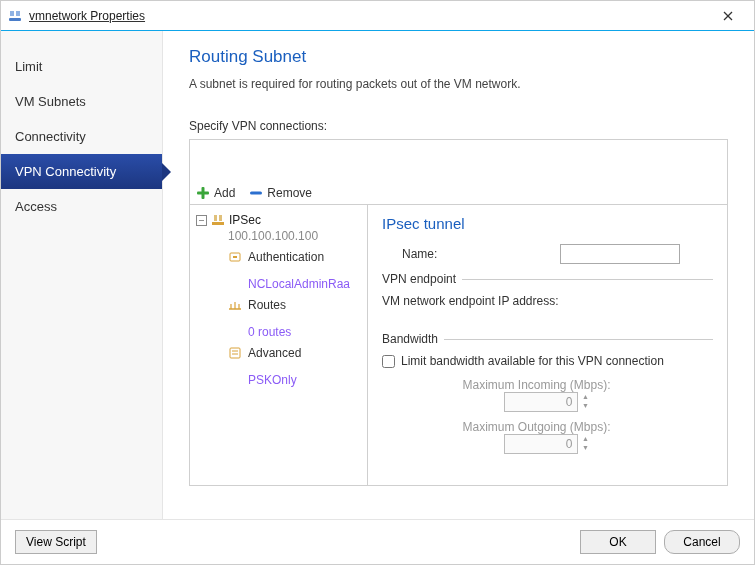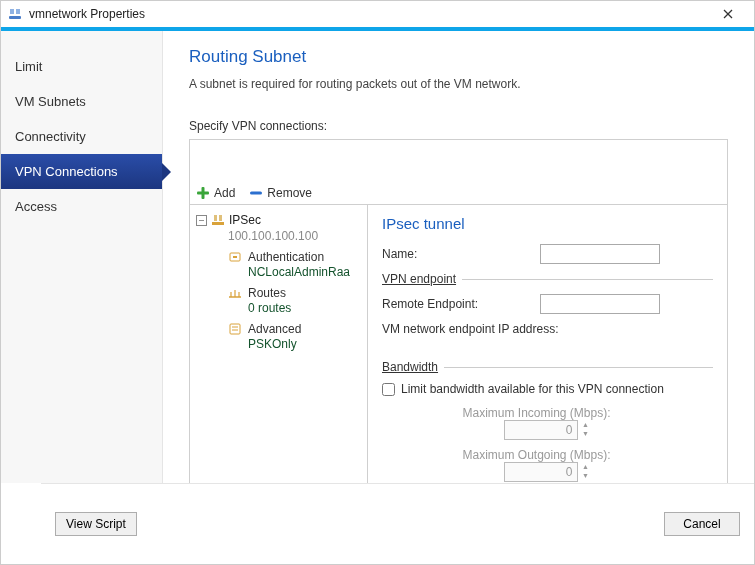--- a/index.html
+++ b/index.html
@@ -14,21 +14,22 @@
   }
   .window {
     width: 755px; height: 565px;
     display: flex; flex-direction: column;
     border: 1px solid #ccc;
   }
   .titlebar {
     height: 30px;
     display: flex; align-items: center;
     padding: 12px 6px;
-    border-bottom: 4px solid #0ea5e9;
+    border-bottom: 1px solid #0ea5e9;
+    text-decoration: underline;
   }
   .titlebar .app-icon {
     width: 16px; height: 16px;
     margin-right: 6px;
     display: flex; align-items: center; justify-content: center;
   }
   .titlebar .title {
     flex: 1;
     font-size: 12px;
     color: #222;
@@ -137,22 +138,23 @@
     margin-left: 34px;
     margin-bottom: 4px;
   }
   .tree-child {
     margin-left: 34px;
     padding: 3px 0 1px 0;
     display: flex; align-items: center; gap: 6px;
   }
   .tree-child-sub {
     margin-left: 54px;
-    color: #14532d;
+    color: #8b5cf6;
     margin-bottom: 4px;
+    margin-top: 12px;
   }
   .node-icon { width: 14px; height: 14px; flex-shrink: 0; }
   .detail {
     flex: 1;
     padding: 10px 14px;
   }
   .detail h2 {
     margin: 0 0 12px 0;
     font-size: 15px;
     font-weight: 400;
@@ -160,38 +162,38 @@
   }
   .form-row {
     display: flex; align-items: center;
     margin-bottom: 8px;
     gap: 8px;
   }
   .form-row label {
     width: 150px;
     font-size: 12px;
     color: #333;
+    margin-left: 20px;
   }
   .form-row input[type="text"] {
     width: 120px;
     height: 20px;
     border: 1px solid #aaa;
     font-size: 12px;
     padding: 1px 4px;
   }
   .group-header {
     display: flex; align-items: center;
     gap: 6px;
     margin: 8px 0 8px 0;
   }
   .group-header .gh-label {
     font-size: 12px;
     color: #333;
     white-space: nowrap;
-    text-decoration: underline;
   }
   .group-header .gh-line {
     flex: 1;
     height: 1px;
     background: #ccc;
   }
   .static-label {
     font-size: 12px;
     color: #333;
     margin-bottom: 24px;
@@ -228,22 +230,22 @@
   }
   .spin-buttons div {
     width: 12px; height: 9px;
     font-size: 7px;
     color: #9a9a9a;
     display:flex;align-items:center;justify-content:center;
     cursor: pointer;
   }
   .footer {
     border-top: 1px solid #e5e5e5;
-    padding: 28px 14px;
-    display: flex; align-items: center; margin-left: 40px;
+    padding: 10px 14px;
+    display: flex; align-items: center;
   }
   .footer .spacer { flex: 1; }
   .btn {
     min-width: 76px;
     height: 24px;
     border: 1px solid #adadad;
     background: #f0f0f0;
     font-size: 12px;
     cursor: pointer;
     padding: 0 10px;
@@ -269,21 +271,21 @@
         <line x1="9" y1="1" x2="1" y2="9" stroke="#333" stroke-width="1.2"></line>
       </svg>
     </div>
   </div>
 
   <div class="body">
     <div class="sidebar">
       <div class="sidebar-item">Limit</div>
       <div class="sidebar-item">VM Subnets</div>
       <div class="sidebar-item">Connectivity</div>
-      <div class="sidebar-item selected">VPN Connections</div>
+      <div class="sidebar-item selected">VPN Connectivity</div>
       <div class="sidebar-item">Access</div>
     </div>
 
     <div class="main">
       <h1>Routing Subnet</h1>
       <div class="desc">A subnet is required for routing packets out of the VM network.</div>
 
       <div class="section-label">Specify VPN connections:</div>
 
       <div class="vpn-box">
@@ -353,24 +355,20 @@
             <div class="form-row">
               <label>Name:</label>
               <input type="text" value="" style="">
             </div>
 
             <div class="group-header">
               <span class="gh-label">VPN endpoint</span>
               <span class="gh-line"></span>
             </div>
 
-            <div class="form-row">
-              <label>Remote Endpoint:</label>
-              <input type="text" value="" style="">
-            </div>
 
             <div class="static-label">VM network endpoint IP address:</div>
 
             <div class="group-header">
               <span class="gh-label">Bandwidth</span>
               <span class="gh-line"></span>
             </div>
 
             <div class="checkbox-row">
               <input type="checkbox" style="">
@@ -401,15 +399,16 @@
 
           </div>
         </div>
       </div>
     </div>
   </div>
 
   <div class="footer">
     <button class="btn">View Script</button>
     <div class="spacer"></div>
+    <button class="btn">OK</button>
     <button class="btn">Cancel</button>
   </div>
 </div>
 
 </body></html>

